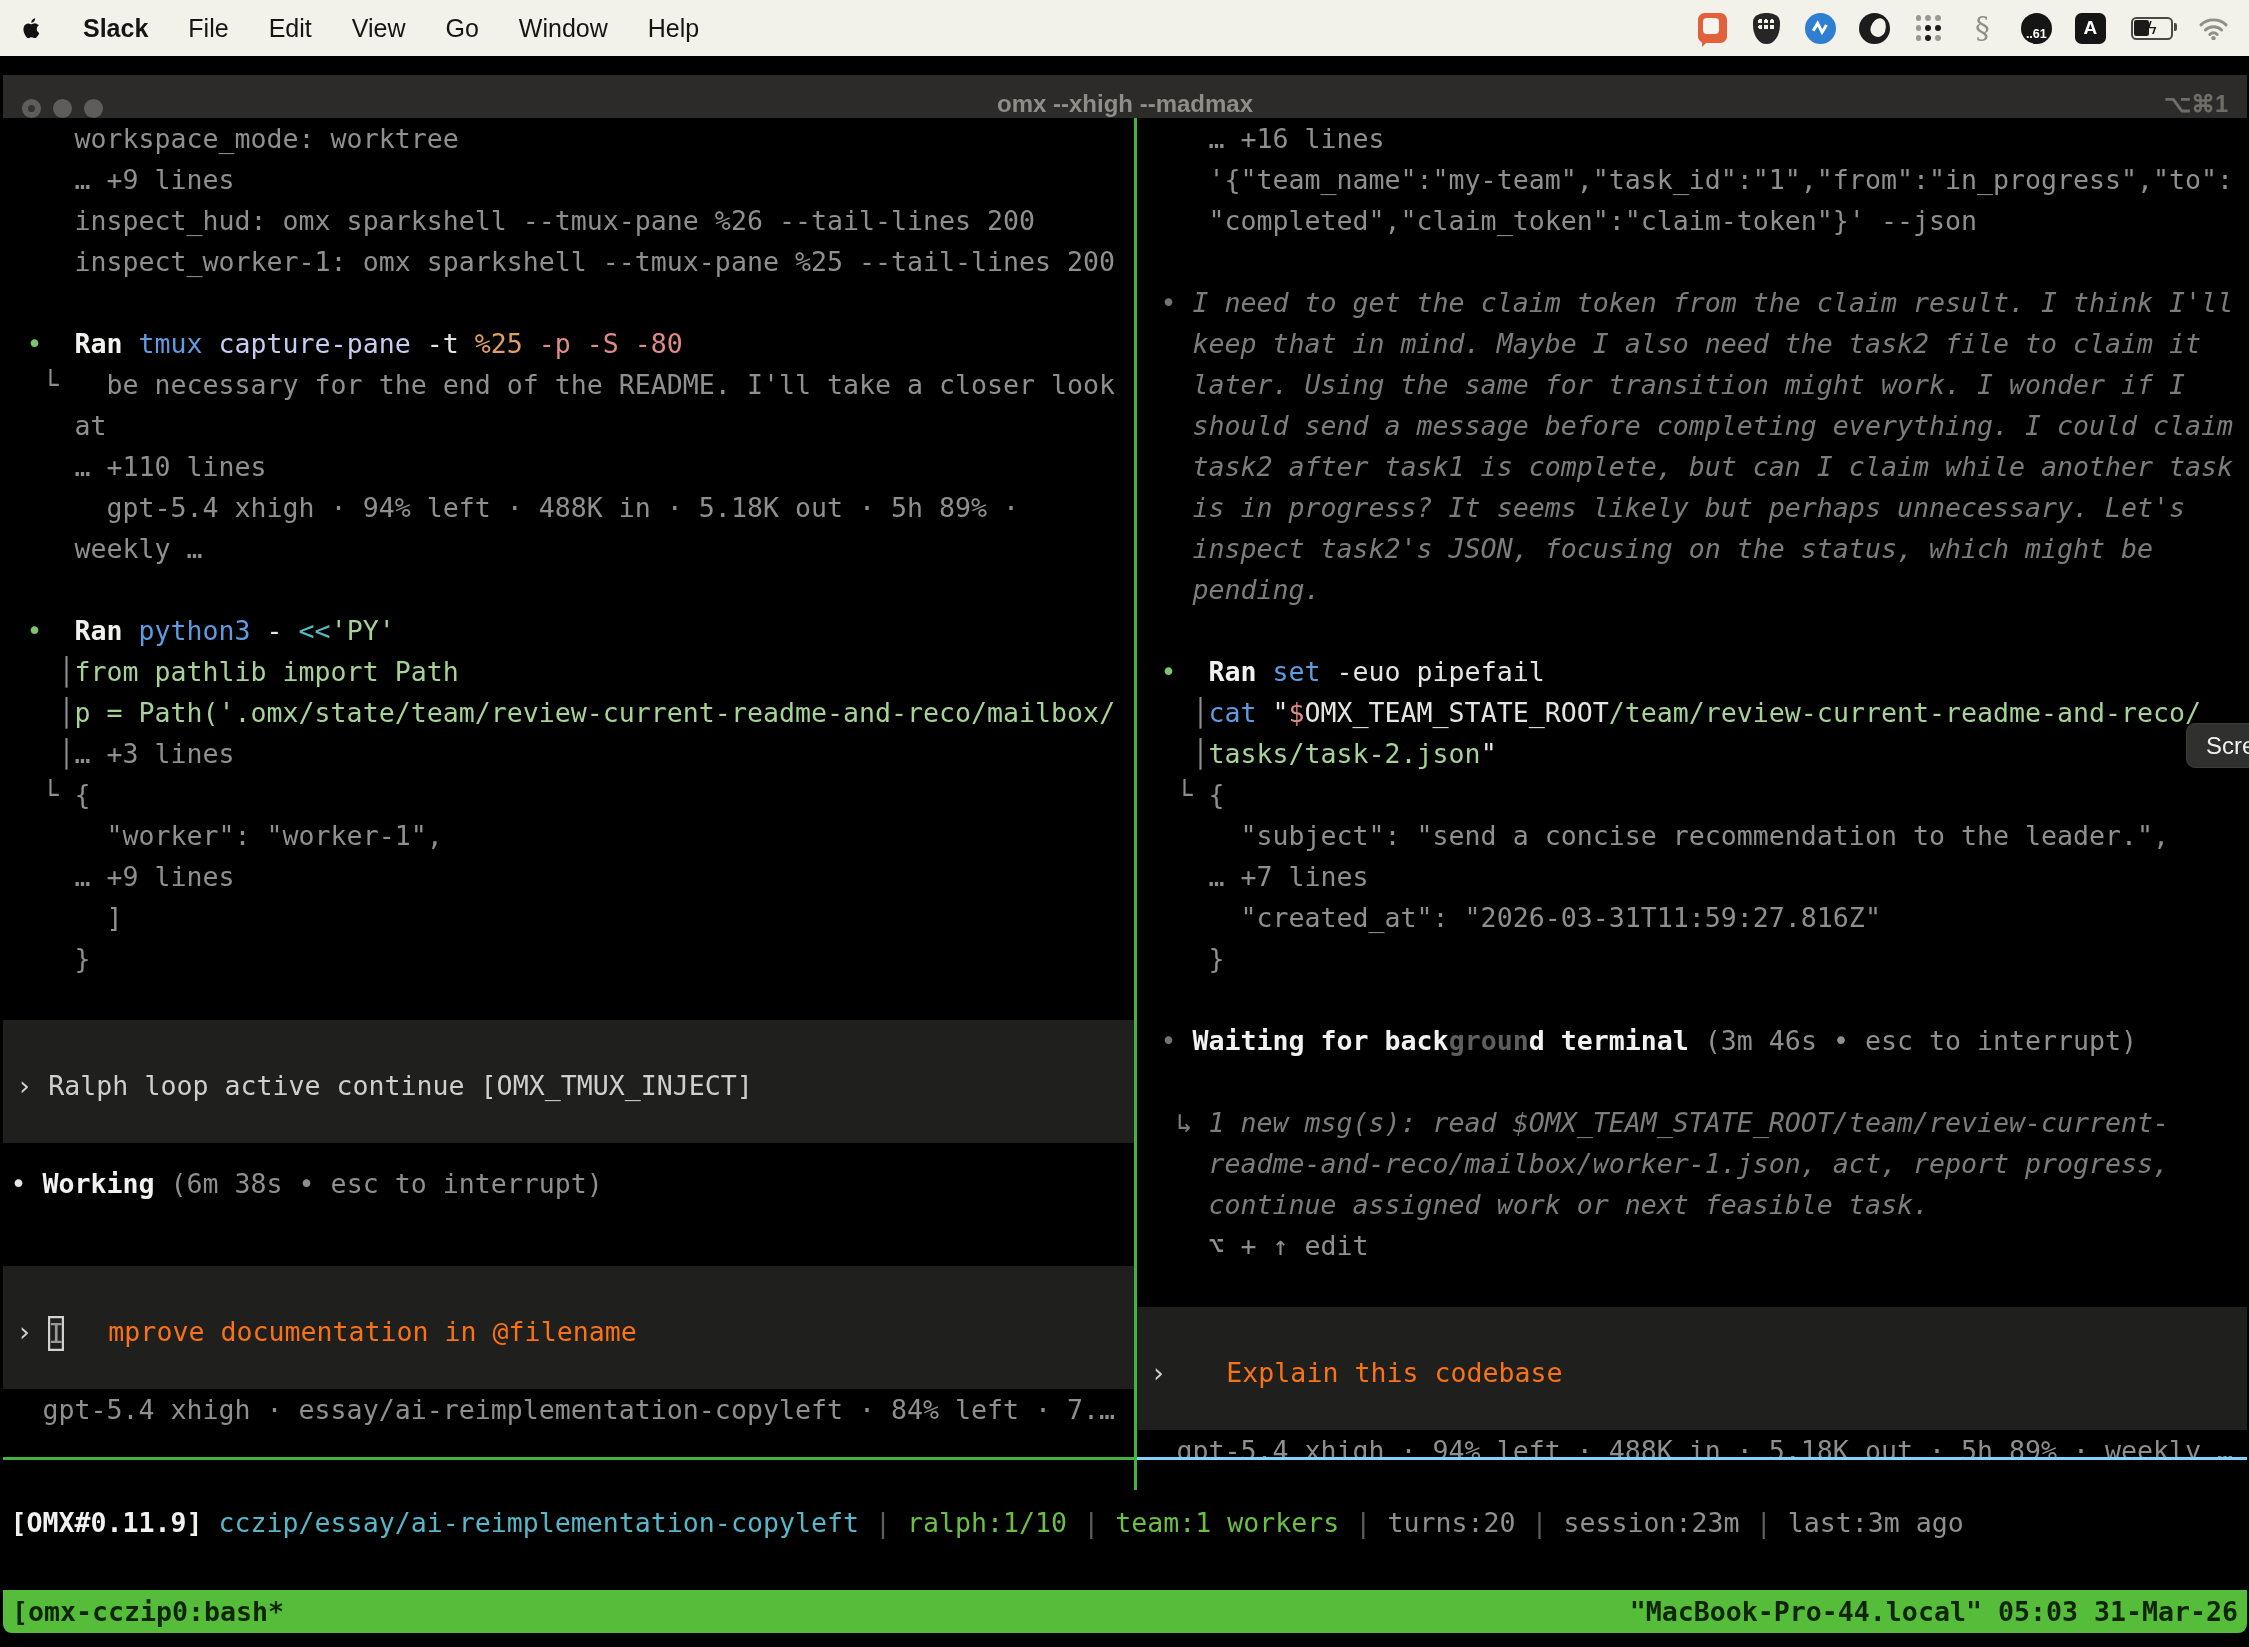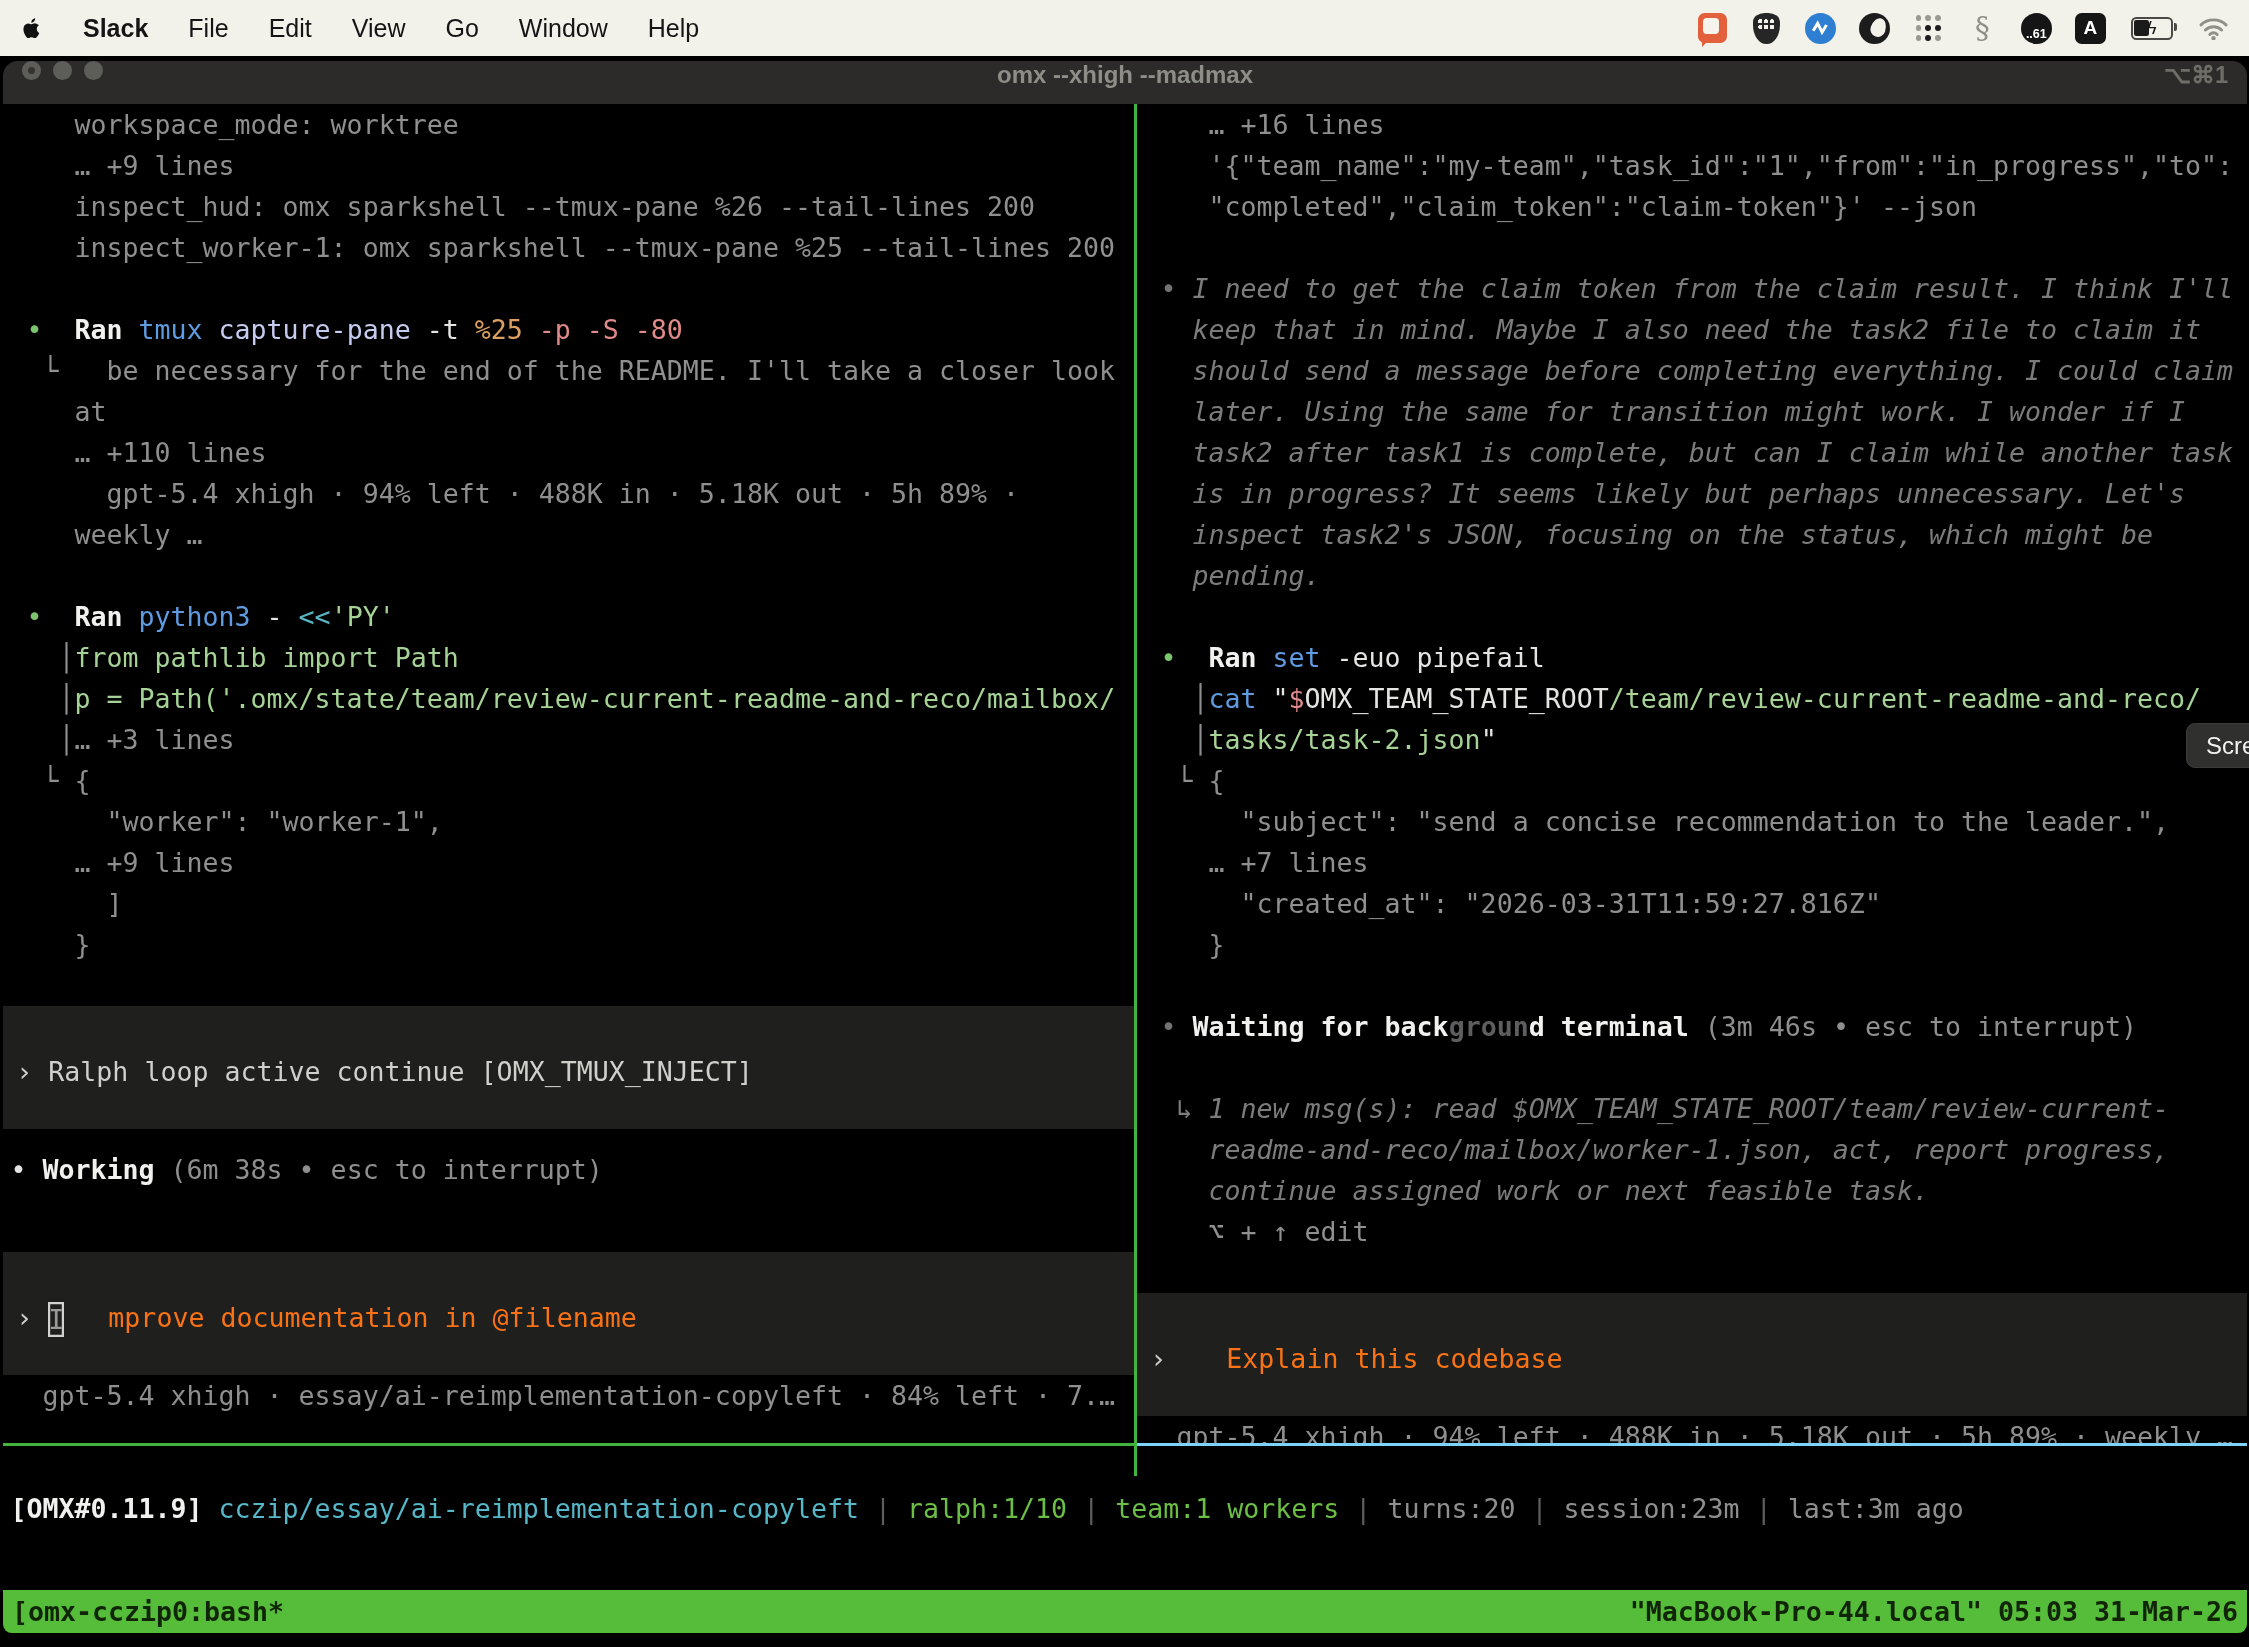--- a/index.html
+++ b/index.html
@@ -41,21 +41,21 @@
   .icon-a{width:31px;height:31px;border-radius:6.6px;background:#151515;color:#fff;font-size:19px;font-weight:700;display:flex;align-items:center;justify-content:center;}
   .icon-batt{width:38px;height:19px;border:2.2px solid #4a4a46;border-radius:5.2px;position:relative;display:flex;align-items:center;justify-content:center;}
   .icon-batt::after{content:"";position:absolute;right:-6.6px;top:4.4px;width:3.7px;height:8px;background:#4a4a46;border-radius:0 2.2px 2.2px 0;}
   .icon-batt b{position:absolute;left:1.5px;top:1.5px;bottom:1.5px;width:14.8px;background:#1b1b1b;border-radius:2.2px;}
   .icon-batt span{position:relative;color:#151515;font-size:17.7px;z-index:2;}
   
   .window{
     position:absolute;top:61px;left:3px;width:2244px;height:1572px;
     background:#000;border-radius:14.8px 14.8px 8.9px 8.9px;overflow:hidden;
   }
-  .titlebar{height:43px;background:#2c2b29;display:flex;align-items:flex-start;position:relative;}
+  .titlebar{height:43px;background:#2c2b29;display:flex;align-items:flex-end;position:relative;margin-top:14px;}
   .tlights{display:flex;gap:11.8px;padding-left:19px;}
   .tlight{width:19px;height:19px;border-radius:50%;background:#5d5d5a;position:relative;}
   .tlight.dot::after{content:"";position:absolute;left:5.9px;top:5.9px;width:7.4px;height:7.4px;border-radius:50%;background:#34332f;}
   .wtitle{position:absolute;left:0;right:0;text-align:center;font-family:"Liberation Sans",sans-serif;font-weight:700;font-size:24px;color:#8e8e89;}
   .wshort{position:absolute;right:19px;font-family:"Liberation Sans",sans-serif;font-weight:700;font-size:23.6px;color:#6e6e68;}
   
   .panes{display:flex;height:1372px;}
   .pane{box-sizing:border-box;height:1342px;overflow:hidden;position:relative;}
   .pane-left{width:1131px;border-bottom:3px solid #42b33c;}
   .divider{width:3px;background:#42b33c;}
@@ -225,22 +225,22 @@
     <div class="divider"></div>
 
     <div class="pane pane-right">
       <div id="right-lines">
           <div class="line"><span class="g">    … +16 lines</span></div>
           <div class="line"><span class="g">    '{"team_name":"my-team","task_id":"1","from":"in_progress","to":</span></div>
           <div class="line"><span class="g">    "completed","claim_token":"claim-token"}' --json</span></div>
           <div class="line"></div>
           <div class="line"><span class="gb"> • </span><span class="gi">I need to get the claim token from the claim result. I think I'll</span></div>
           <div class="line"><span class="gi">   keep that in mind. Maybe I also need the task2 file to claim it</span></div>
+          <div class="line"><span class="gi">   later. Using the same for transition might work. I wonder if I</span></div>
           <div class="line"><span class="gi">   should send a message before completing everything. I could claim</span></div>
-          <div class="line"><span class="gi">   later. Using the same for transition might work. I wonder if I</span></div>
           <div class="line"><span class="gi">   task2 after task1 is complete, but can I claim while another task</span></div>
           <div class="line"><span class="gi">   is in progress? It seems likely but perhaps unnecessary. Let's</span></div>
           <div class="line"><span class="gi">   inspect task2's JSON, focusing on the status, which might be</span></div>
           <div class="line"><span class="gi">   pending.</span></div>
           <div class="line"></div>
           <div class="line"><span class="bg"> •  </span><span class="bw">Ran </span><span class="bl">set </span><span class="w">-euo pipefail</span></div>
           <div class="line"><span class="g">   │</span><span class="bl">cat </span><span class="w">"</span><span class="pk">$</span><span class="w">OMX_TEAM_STATE_ROOT</span><span class="gr">/team/review-current-readme-and-reco/</span></div>
           <div class="line"><span class="g">   │</span><span class="gr">tasks/task-2.json</span><span class="w">"</span></div>
           <div class="line"><span class="g">  └ {</span></div>
           <div class="line"><span class="g">      "subject": "send a concise recommendation to the leader.",</span></div>

